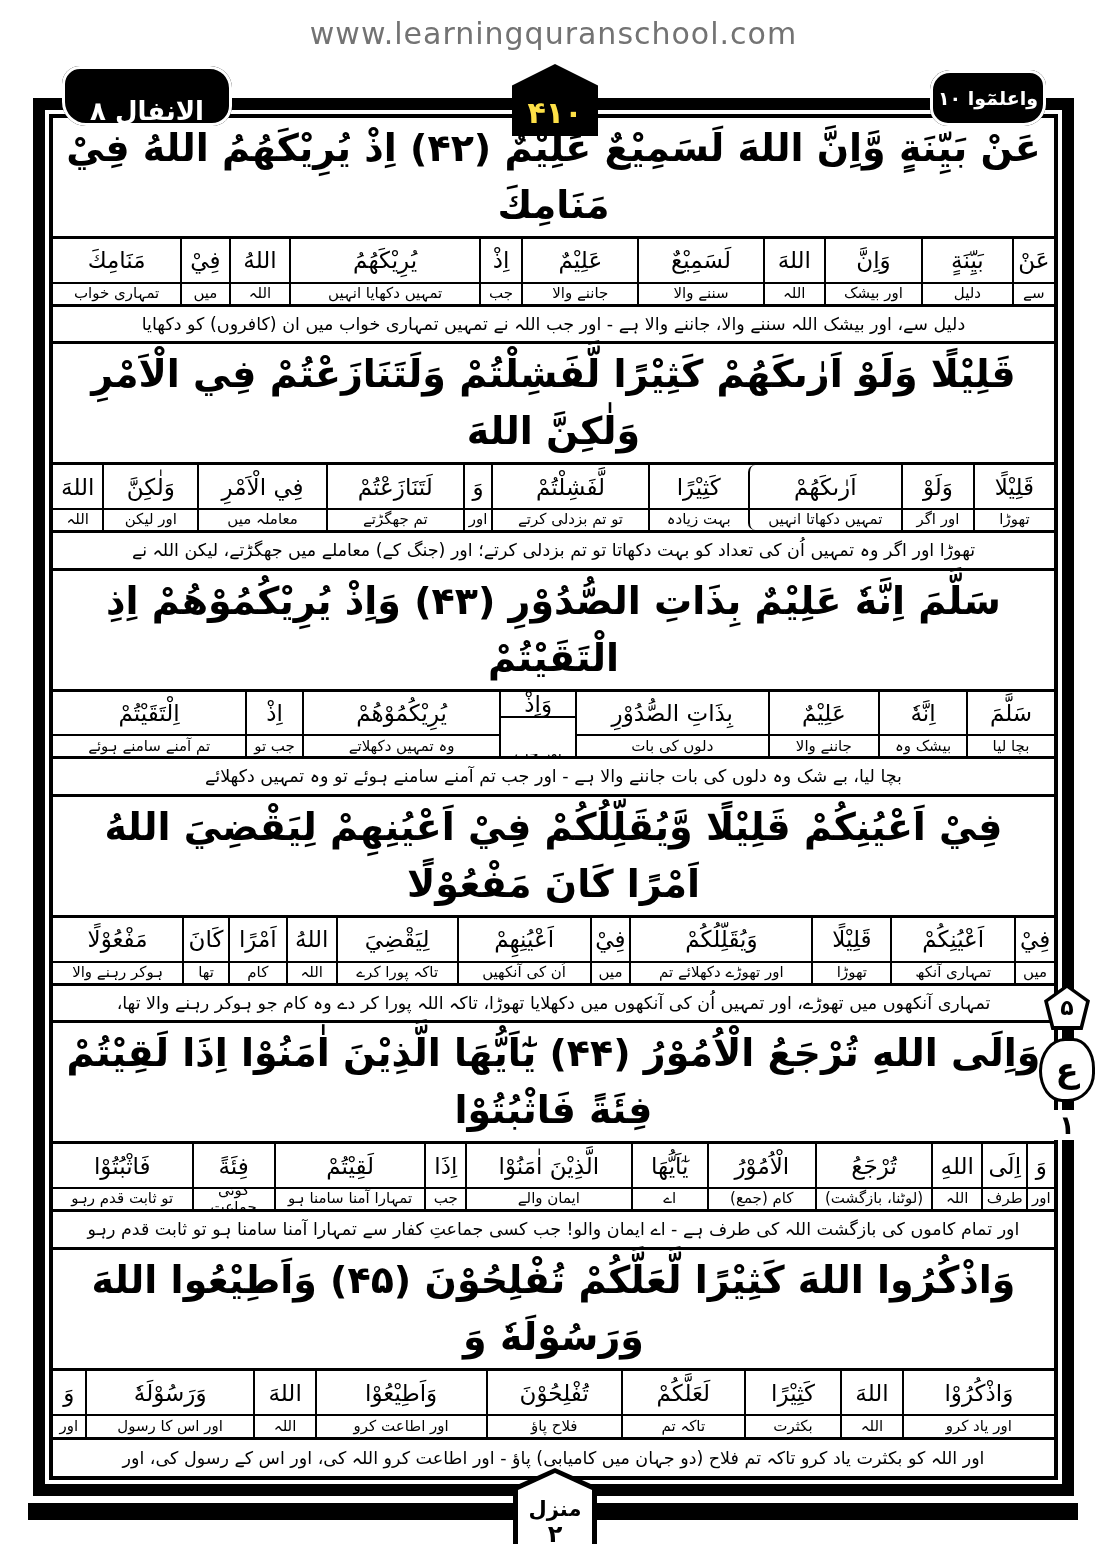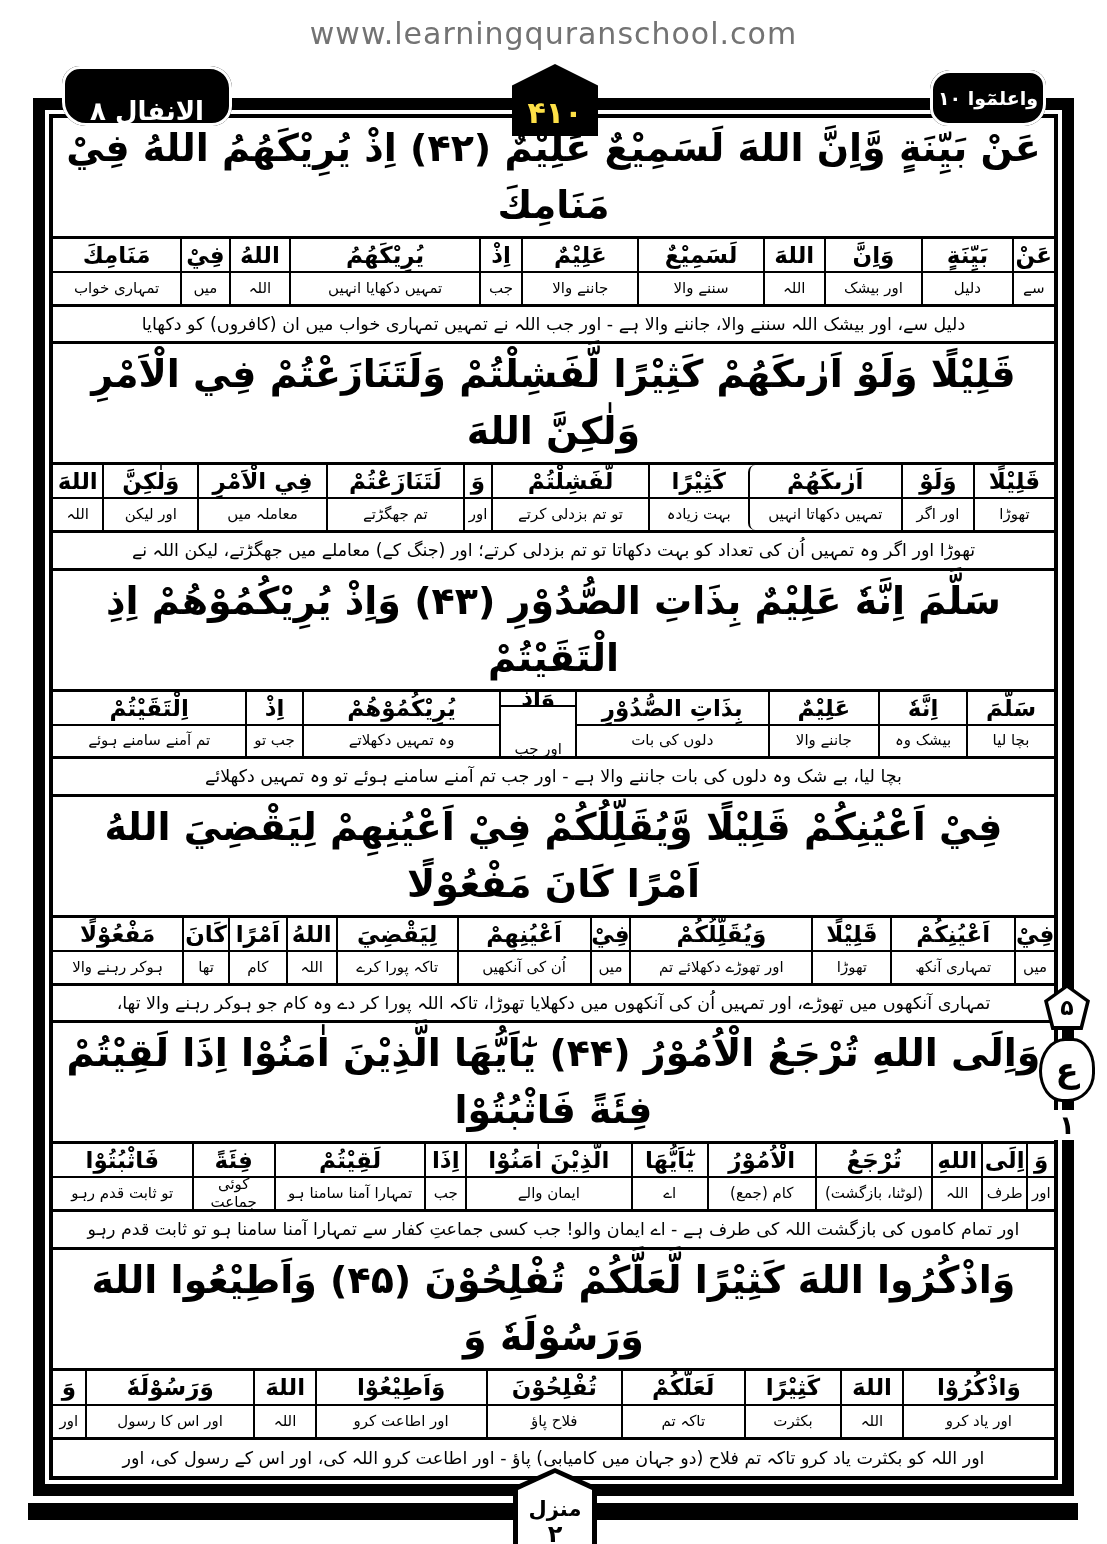--- a/index.html
+++ b/index.html
@@ -27,22 +27,22 @@
   
   .content{position:absolute;inset:0;display:flex;flex-direction:column;direction:rtl;}
   .section{flex:1 1 0;display:flex;flex-direction:column;min-height:0;}
   .ayah{flex:17 1 0;display:flex;align-items:center;justify-content:center;
         border-bottom:3px solid #000;font-size:38px;font-weight:bold;
         text-align:center;padding:2px 10px;line-height:1.5;}
   .word-grid{flex:21 1 0;display:flex;flex-direction:row;border-bottom:3px solid #000;min-height:0;}
   .word-col{display:flex;flex-direction:column;flex:1 1 0;min-width:0;border-left:2.5px solid #000;}
   .word-col:last-child{border-left:none;}
   .word-arabic{flex:1.05;display:flex;align-items:center;justify-content:center;
-               border-bottom:2.5px solid #000;font-size:23px;font-weight:bold;
-               padding:1px 3px;overflow:hidden;white-space:nowrap;}
+               border-bottom:2.5px solid #000;font-size:23px;font-weight:normal;
+               padding:12px 3px;overflow:hidden;white-space:nowrap;}
   .word-urdu{flex:1;display:flex;align-items:center;justify-content:center;
              font-size:15px;padding:1px 3px;overflow:hidden;text-align:center;line-height:1.15;}
   .translation{flex:10 1 0;display:flex;align-items:center;justify-content:center;
                border-bottom:3px solid #000;font-size:17.5px;text-align:center;
                padding:2px 14px;line-height:1.3;}
   .section:last-child .translation{border-bottom:none;}
   
   .margin-markers{position:absolute;left:1036px;top:984px;width:62px;z-index:7;
                   display:flex;flex-direction:column;align-items:center;gap:8px;}
   .penta-outer{width:46px;height:46px;background:#000;

